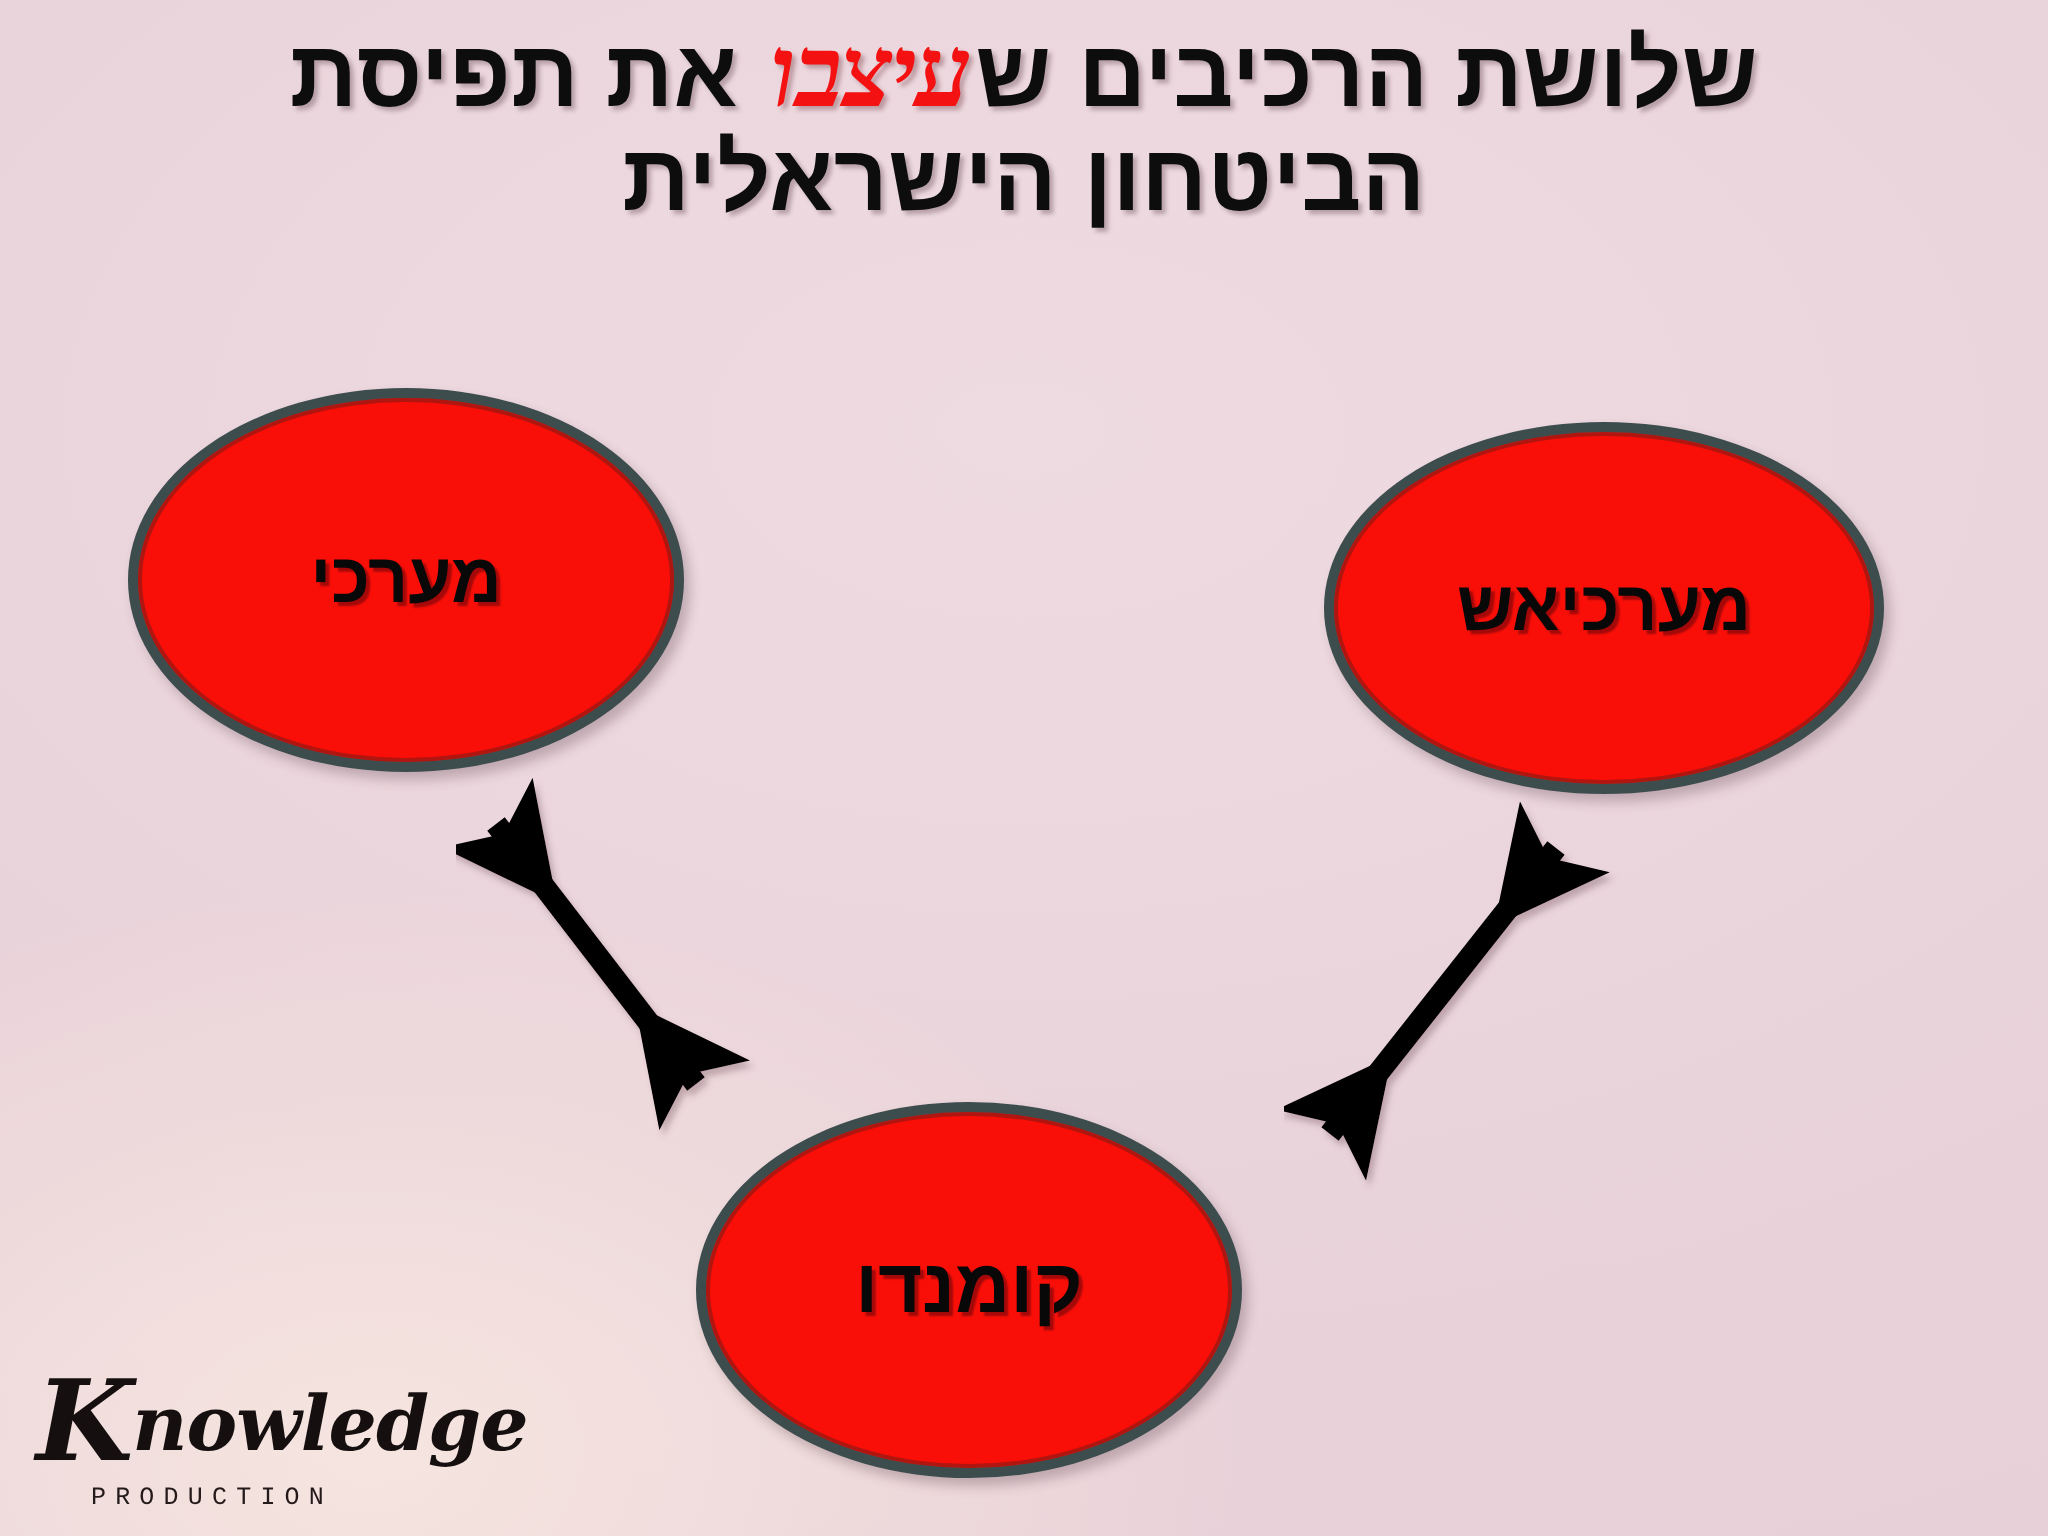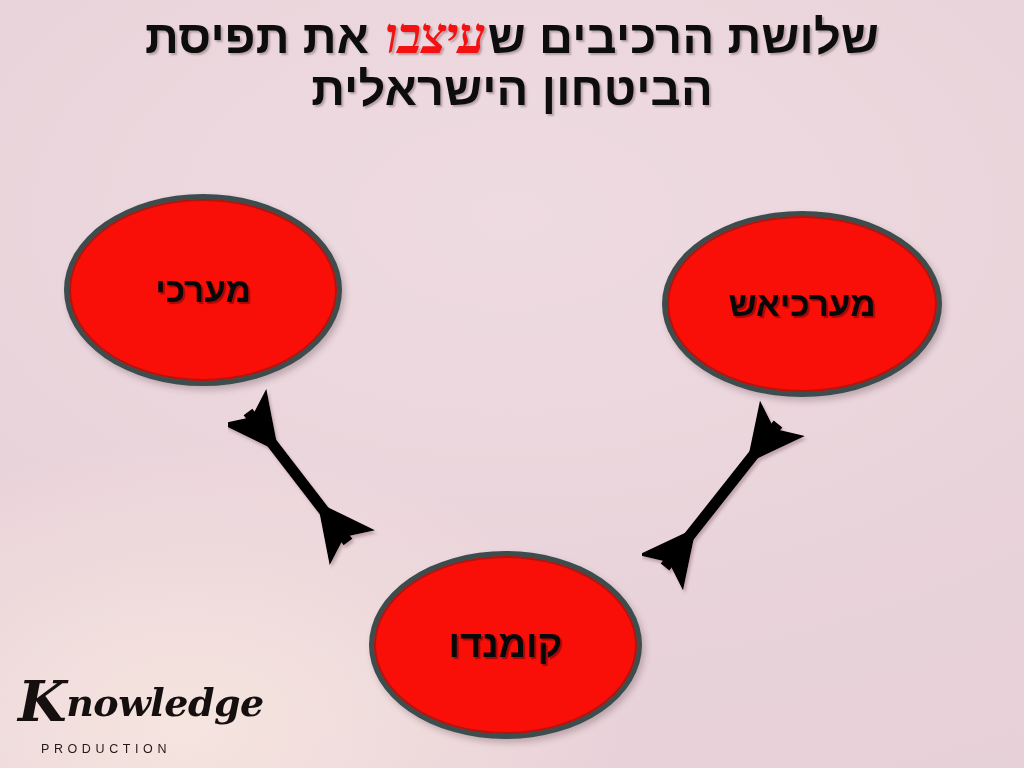--- a/index.html
+++ b/index.html
@@ -80,21 +80,21 @@
     font-size: 35px;
     font-weight: bold;
     color: #080808;
     line-height: 1.45;
     text-shadow: 2px 2px 1px rgba(60,0,10,0.45);
     white-space: nowrap;
   }
 
   #node-defense { left: 64px;  top: 194px; width: 278px; height: 192px; }
   #node-fire    { left: 662px; top: 211px; width: 280px; height: 186px; }
-  #node-commando{ left: 369px; top: 551px; width: 273px; height: 188px; }
+  #node-commando{ left: 348px; top: 551px; width: 273px; height: 188px; }
 
   #node-commando .node-label { font-size: 38px; }
 
   
   #arrows {
     position: absolute;
     left: 0;
     top: 0;
     width: 1024px;
     height: 768px;
@@ -125,22 +125,22 @@
   }
 
   #logo-word .logo-cap {
     font-size: 56px;
     line-height: 0.8;
     vertical-align: -5px;
   }
 
   #logo-sub {
     display: block;
-    margin-top: 18px;
-    font-family: Liberation Sans, sans-serif;
+    margin-top: 8px;
+    font-family: Liberation Mono, monospace;
     font-size: 12.5px;
     letter-spacing: 4.6px;
     color: #241a1a;
     text-align: center;
     padding-left: 16px;
   }
 </style>
 </head>
 <body>
 

